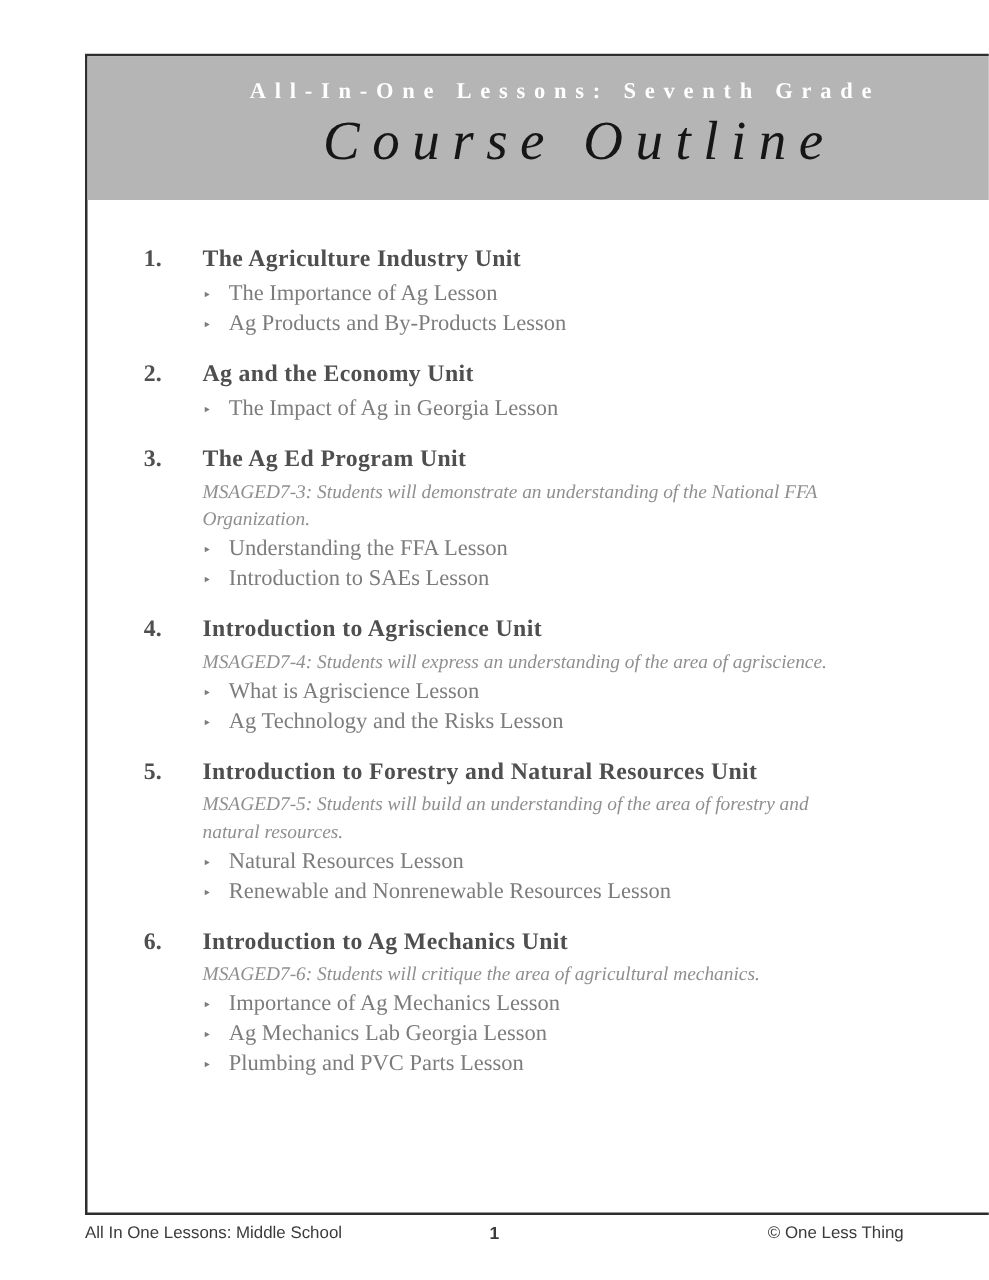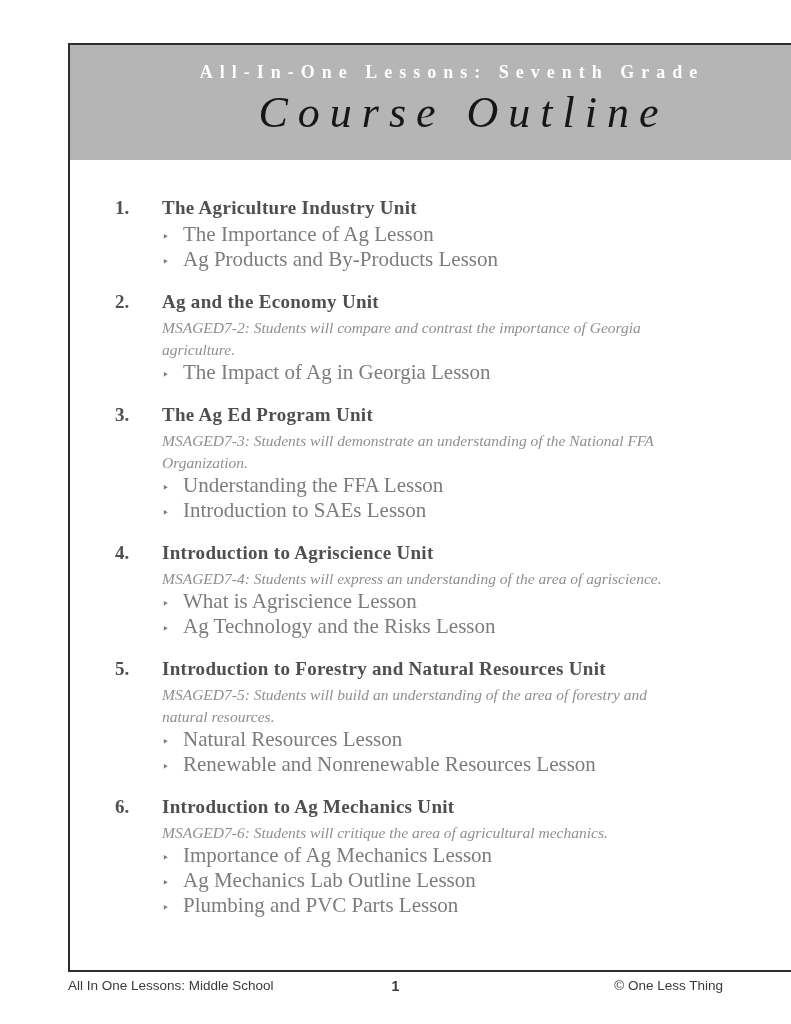--- a/index.html
+++ b/index.html
@@ -51,21 +51,21 @@
   }
   .standard{
     font-style:italic;font-size:15.5px;line-height:22px;
     color:var(--standard);max-width:500px;
   }
   .lesson{display:flex;align-items:baseline;line-height:22px;}
   .bullet{
     width:21px;flex-shrink:0;font-family:"DejaVu Sans",sans-serif;
     font-size:12px;color:var(--lesson);
   }
-  .lesson-text{font-size:21px;color:var(--lesson);}
+  .lesson-text{font-size:18px;color:var(--lesson);}
 
   .footer{
     position:absolute;left:68px;top:978px;width:655px;
     font-family:"Liberation Sans",sans-serif;font-size:13.5px;
     color:var(--footer);
   }
   .f-left{position:absolute;left:0;top:0;}
   .f-center{position:absolute;left:0;right:0;text-align:center;top:0;font-weight:bold;font-size:14px;}
   .f-right{position:absolute;right:0;top:0;}
 </style>
@@ -93,21 +93,20 @@
           <span class="bullet">‣</span>
           <span class="lesson-text">Ag Products and By-Products Lesson</span>
         </div>
       </div>
     </section>
 
     <section class="unit">
       <div class="num">2.</div>
       <div class="unit-body">
         <h2 class="unit-title">Ag and the Economy Unit</h2>
-        <p class="standard">MSAGED7-2: Students will compare and contrast the importance of Georgia agriculture.</p>
         <div class="lesson">
           <span class="bullet">‣</span>
           <span class="lesson-text">The Impact of Ag in Georgia Lesson</span>
         </div>
       </div>
     </section>
 
     <section class="unit">
       <div class="num">3.</div>
       <div class="unit-body">
@@ -160,21 +159,21 @@
       <div class="num">6.</div>
       <div class="unit-body">
         <h2 class="unit-title">Introduction to Ag Mechanics Unit</h2>
         <p class="standard">MSAGED7-6: Students will critique the area of agricultural mechanics.</p>
         <div class="lesson">
           <span class="bullet">‣</span>
           <span class="lesson-text">Importance of Ag Mechanics Lesson</span>
         </div>
         <div class="lesson">
           <span class="bullet">‣</span>
-          <span class="lesson-text">Ag Mechanics Lab Outline Lesson</span>
+          <span class="lesson-text">Ag Mechanics Lab Georgia Lesson</span>
         </div>
         <div class="lesson">
           <span class="bullet">‣</span>
           <span class="lesson-text">Plumbing and PVC Parts Lesson</span>
         </div>
       </div>
     </section>
 
   </div>
 </div>

